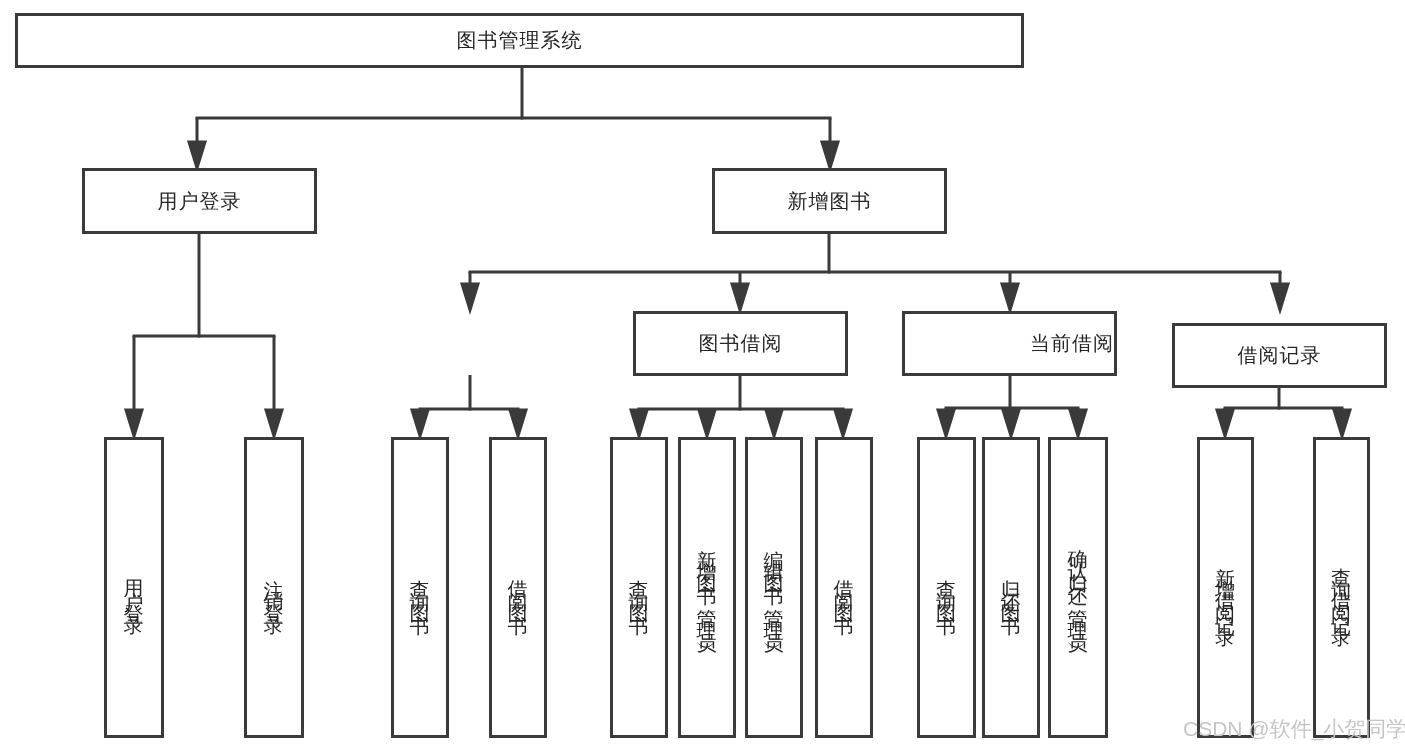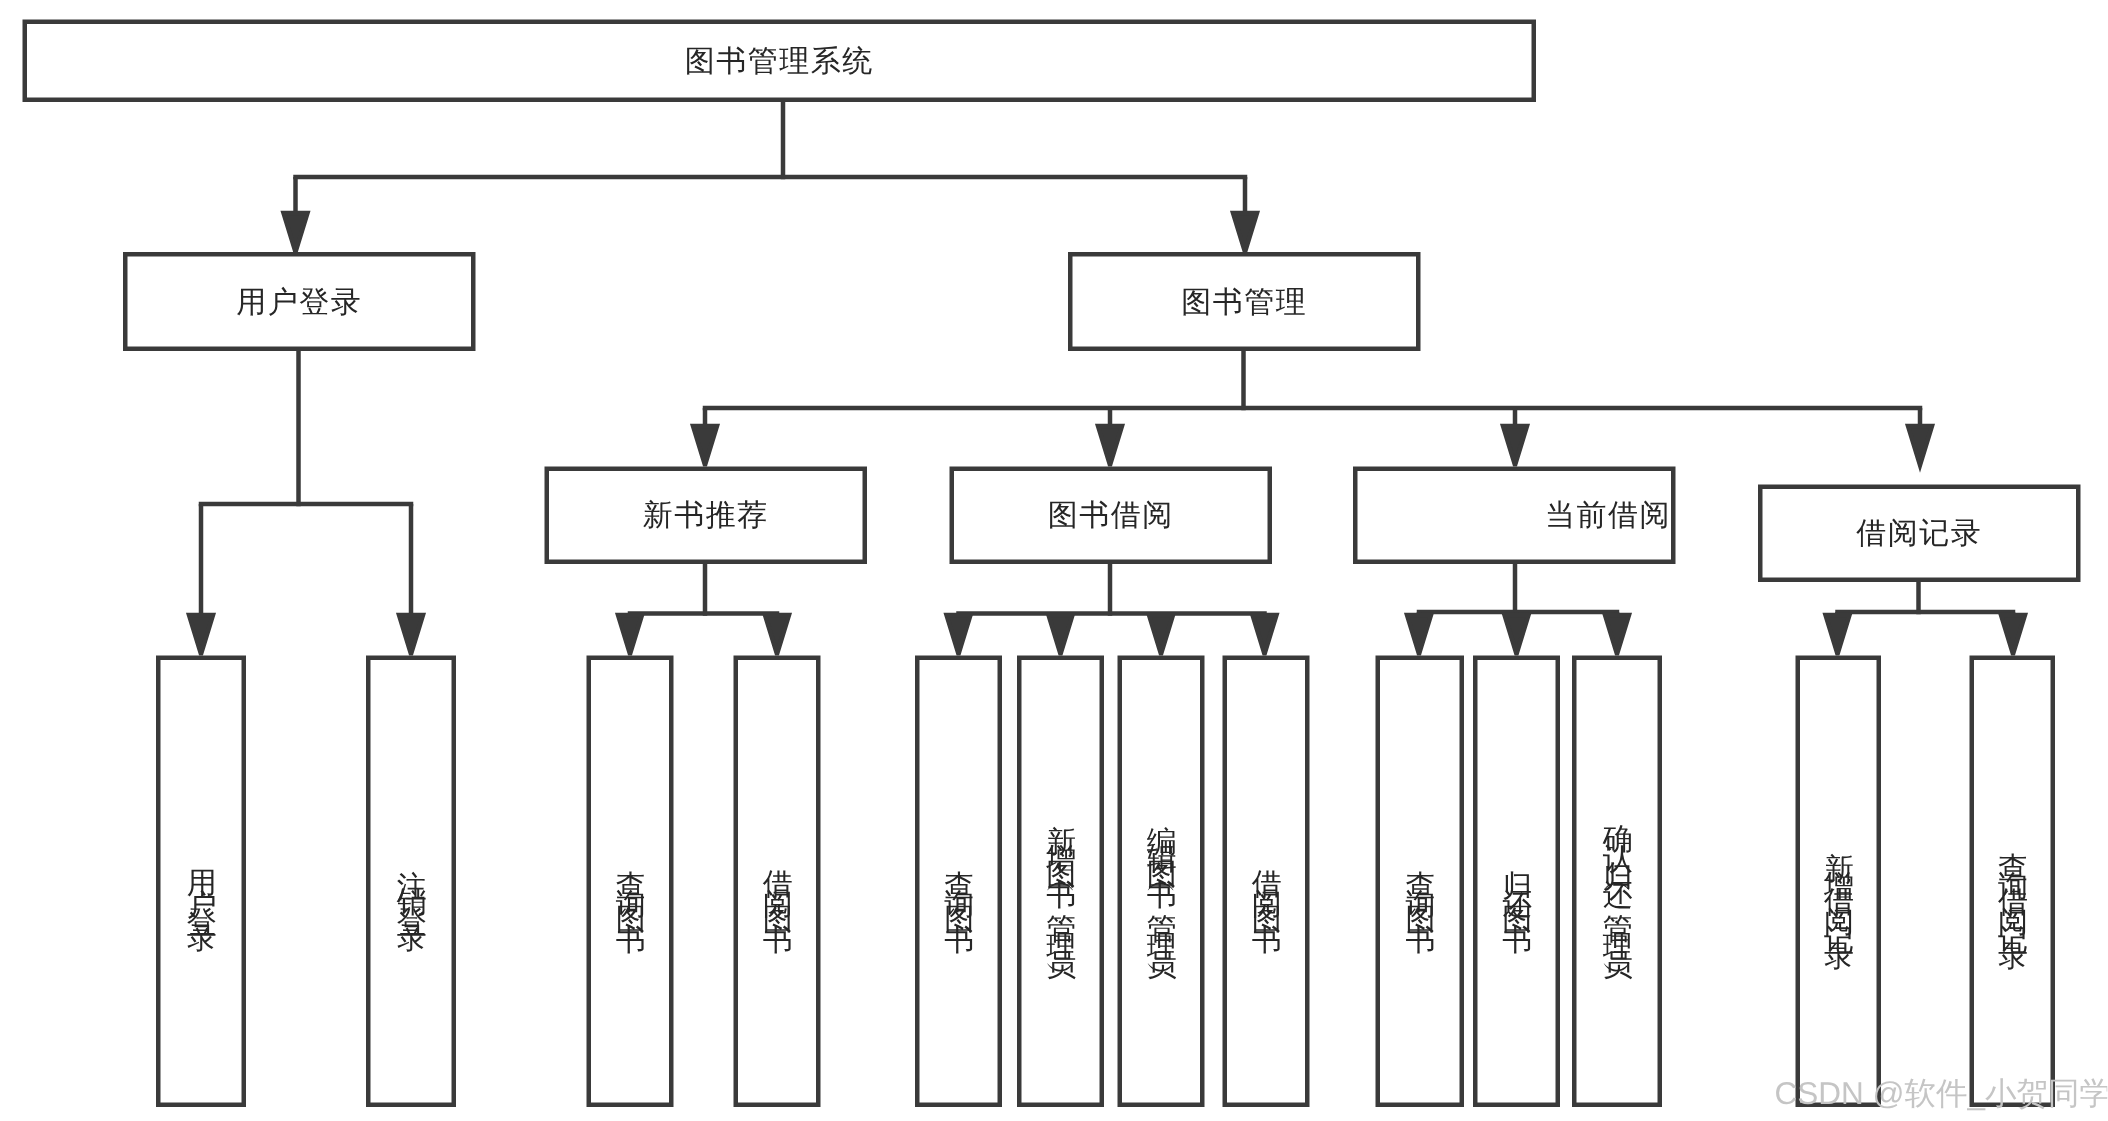--- a/index.html
+++ b/index.html
@@ -131,26 +131,23 @@
   </svg>
 
   <div class="box" style="left:15px; top:13px; width:1009px; height:55px;">
     <span class="hlabel">图书管理系统</span>
   </div>
 
   <div class="box" style="left:82px; top:168px; width:235px; height:66px;">
     <span class="hlabel">用户登录</span>
   </div>
   <div class="box" style="left:712px; top:168px; width:235px; height:66px;">
-    <span class="hlabel">图书管理</span>
-  </div>
-
-  <div class="box" style="left:363px; top:311px; width:215px; height:65px;">
-    <span class="hlabel">新书推荐</span>
-  </div>
+    <span class="hlabel">新增图书</span>
+  </div>
+
   <div class="box" style="left:633px; top:311px; width:215px; height:65px;">
     <span class="hlabel">图书借阅</span>
   </div>
   <div class="box" style="left:902px; top:311px; width:215px; height:65px;justify-content:flex-end;">
     <span class="hlabel">当前借阅</span>
   </div>
   <div class="box" style="left:1172px; top:311px; width:215px; height:65px;margin-top:12px;">
     <span class="hlabel">借阅记录</span>
   </div>
 

